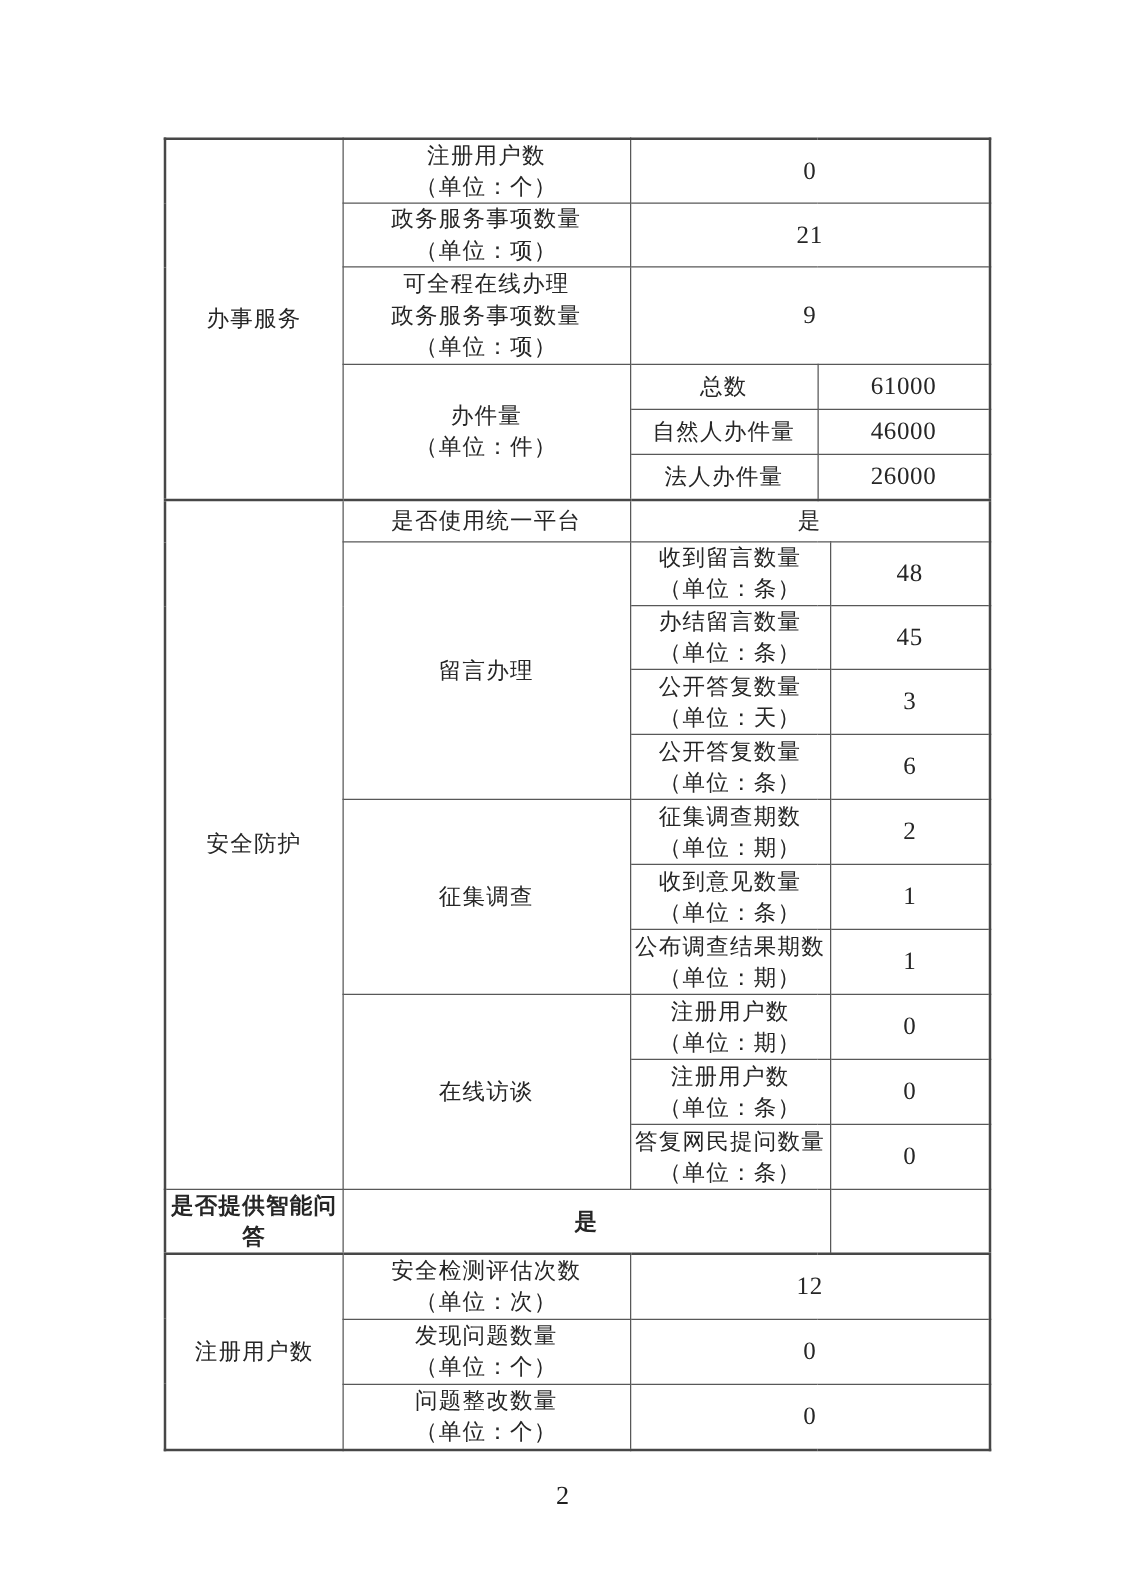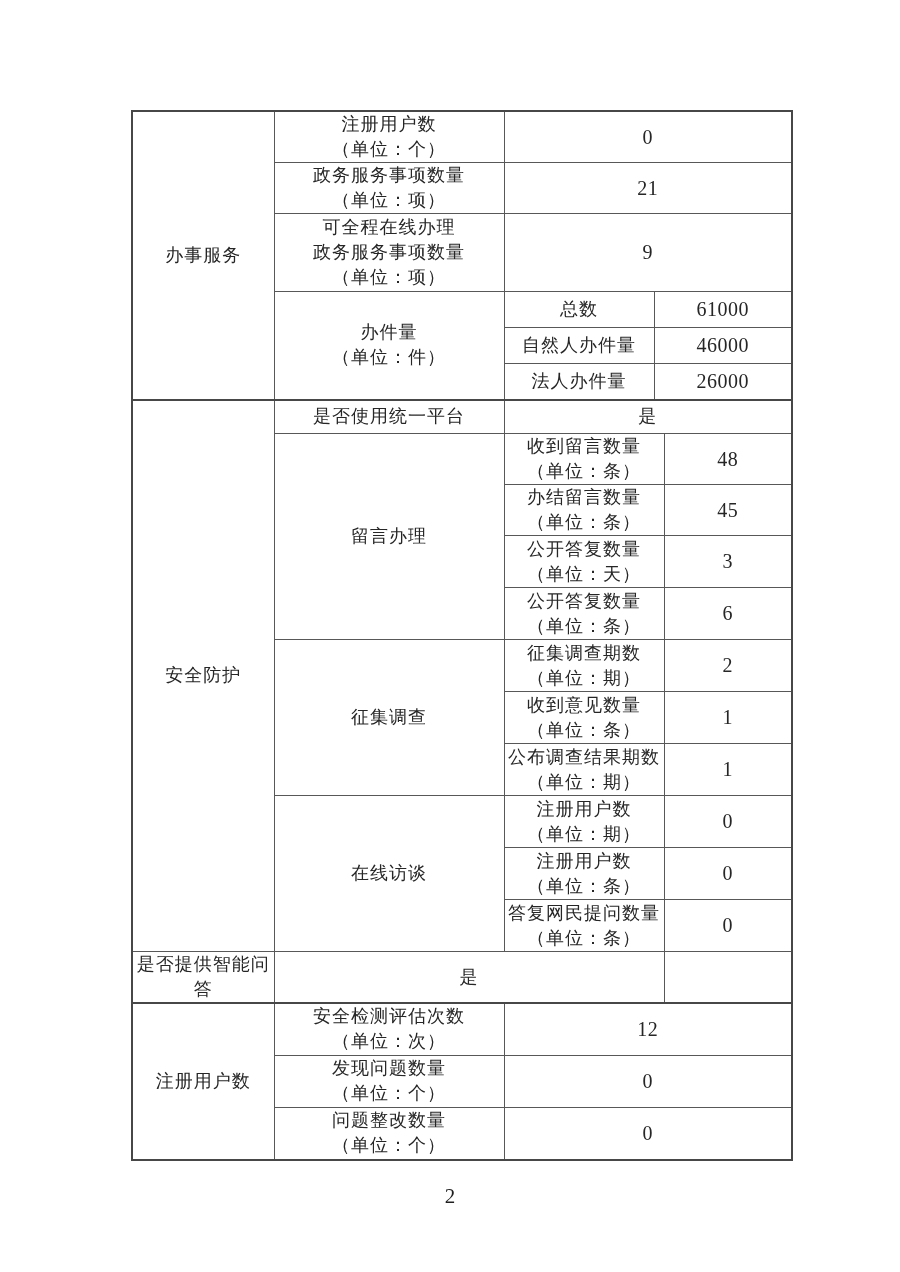--- a/index.html
+++ b/index.html
@@ -36,21 +36,21 @@
     font-size: 20px;
     letter-spacing: 0.5px;
     white-space: nowrap;
   }
   tr.sec > td { border-top: 2px solid #474747; margin-top: 24px; }
   td.cat-top { vertical-align: top; padding-top: 11px; }
 
   
   tr.h34 { height: 34px; }
   tr.h36 { height: 36px; }
-  tr.h38 { height: 38px; }
+  tr.h38 { height: 38px; font-weight: bold; }
   tr.h51 { height: 51px; }
   tr.h52 { height: 52px; }
   tr.h53 { height: 53px; }
   tr.h78 { height: 78px; margin-left: 26px; }
 
   .pageno {
     position: absolute;
     top: 1184px; left: 0;
     width: 900px;
     text-align: center;

